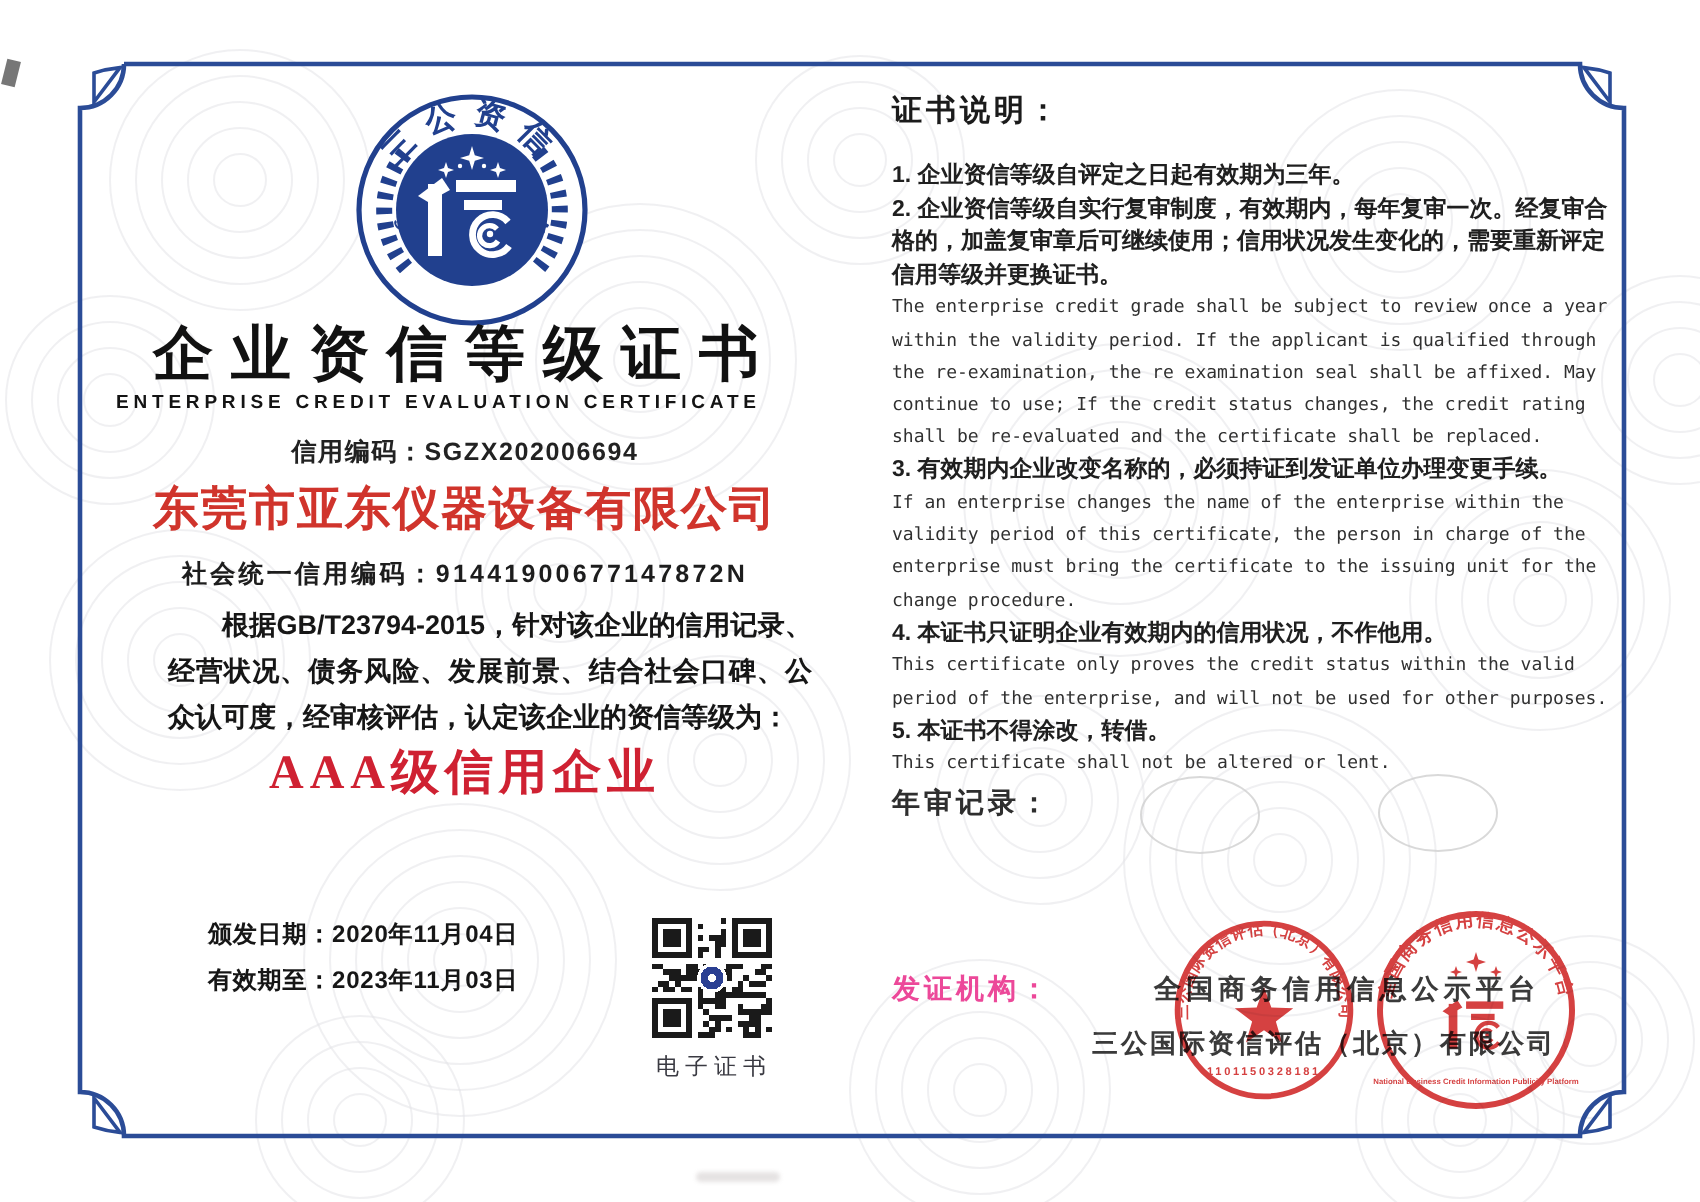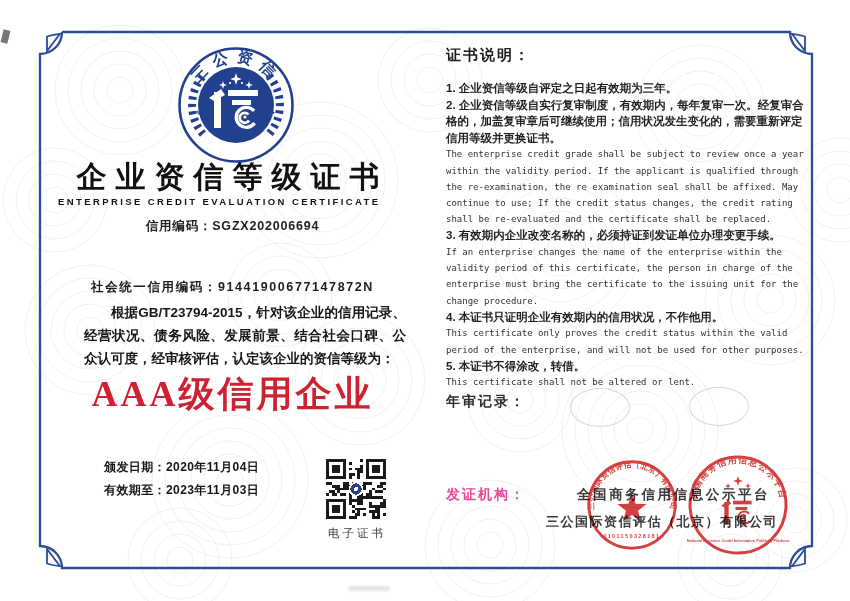--- a/index.html
+++ b/index.html
@@ -16,21 +16,21 @@
       font-weight:bold;font-size:9.5px;letter-spacing:2.4px;color:#141414;}
   .code-line{left:60px;top:218px;width:345px;text-align:center;
       font-weight:bold;font-size:12.5px;letter-spacing:.8px;color:#222;}
   .company{left:60px;top:239px;width:345px;text-align:center;
       font-weight:900;font-size:23px;letter-spacing:1px;color:#d0342c;}
   .uscc{left:60px;top:279px;width:345px;text-align:center;
       font-weight:bold;font-size:12.5px;letter-spacing:1.6px;color:#1d1d1d;}
   .statement{left:84px;top:301px;width:322px;font-size:13.5px;font-weight:600;
       line-height:23px;text-align:justify;text-indent:2em;color:#161616;}
   .rating{left:60px;top:370px;width:345px;text-align:center;
-      font-family:"Liberation Serif",serif;font-weight:900;font-size:36px;
+      font-family:"Liberation Serif",serif;font-weight:900;font-size:24px;
       letter-spacing:3px;color:#cf2132;}
   .date-row{left:104px;font-size:12px;font-weight:bold;color:#161616;letter-spacing:.4px;}
   .qr-wrap{left:326px;top:459px;width:60px;height:60px;}
   .qr-label{left:318px;top:526px;width:78px;text-align:center;
       font-family:"Liberation Serif",serif;font-size:11.5px;letter-spacing:3px;color:#3a3a42;}
   
   .instr-head{left:446px;top:46px;font-size:15px;font-weight:bold;letter-spacing:2px;color:#1b1b1b;}
   .instr-list{left:446px;top:80px;width:360px;}
   .instr-zh{font-size:11.5px;font-weight:bold;color:#1f1f1f;line-height:16.6px;}
   .instr-en{font-family:"DejaVu Sans Mono",monospace;font-size:9px;color:#303030;line-height:16.2px;}
@@ -178,20 +178,21 @@
         <path d="M 18 6 A 10 10 0 1 0 18.5 18" fill="none" stroke="#ffffff" stroke-width="3.4"></path>
         <path d="M 12.5 9.5 A 5 5 0 1 0 13 15.5" fill="none" stroke="#ffffff" stroke-width="2.6"></path>
         <circle cx="9" cy="12" r="1.6" fill="#ffffff"></circle>
       </g>
     </svg>
   </div>
 
   <div class="abs cert-title">企业资信等级证书</div>
   <div class="abs cert-subtitle">ENTERPRISE CREDIT EVALUATION CERTIFICATE</div>
   <div class="abs code-line">信用编码：SGZX202006694</div>
+  <div class="abs company">东莞市亚东仪器设备有限公司</div>
   <div class="abs uscc">社会统一信用编码：91441900677147872N</div>
   <div class="abs statement">根据GB/T23794-2015，针对该企业的信用记录、经营状况、债务风险、发展前景、结合社会口碑、公众认可度，经审核评估，认定该企业的资信等级为：</div>
   <div class="abs rating">AAA级信用企业</div>
 
   <div class="abs date-row" style="top:459px;">
     <span>颁发日期：</span><span>2020年11月04日</span>
   </div>
   <div class="abs date-row" style="top:482px;">
     <span>有效期至：</span><span>2023年11月03日</span>
   </div>

